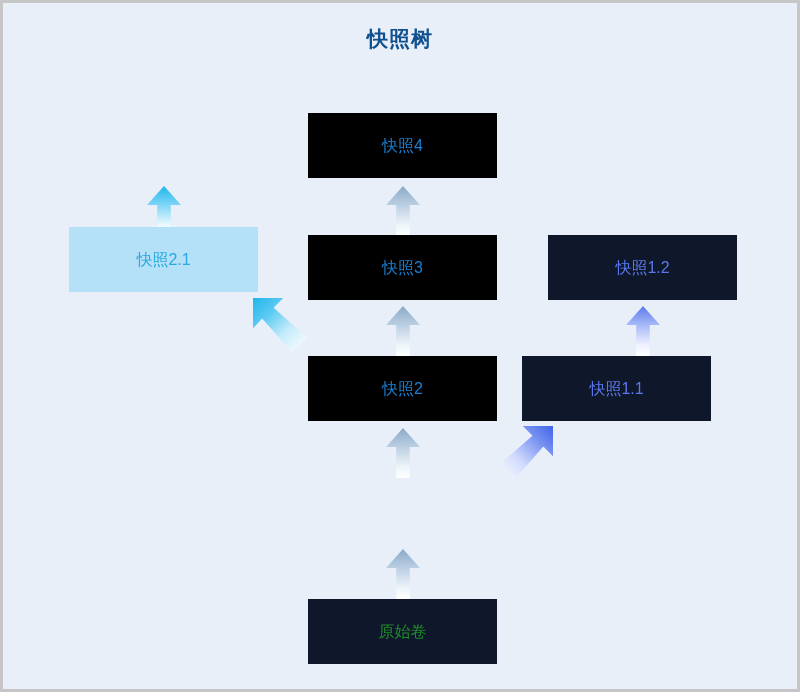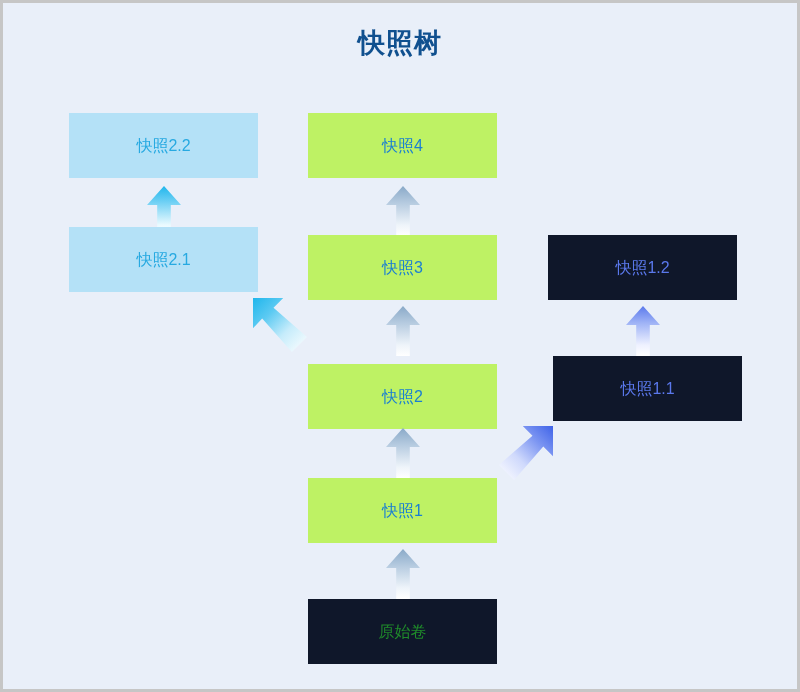--- a/index.html
+++ b/index.html
@@ -21,38 +21,38 @@
     height: 686px;
     background: #e9eff9;
     overflow: hidden;
   }
   #title {
     position: absolute;
     left: 0;
     top: 22px;
     width: 794px;
     text-align: center;
-    font-size: 27px;
+    font-size: 21px;
     font-weight: bold;
     color: #10508f;
     letter-spacing: 1px;
   }
   .node {
     position: absolute;
     width: 189px;
     height: 65px;
     display: flex;
     align-items: center;
     justify-content: center;
     font-size: 16px;
     line-height: 1;
     box-sizing: border-box;
   }
   .node.cyan    { background: #b4e1f7; color: #27a9e1; }
-  .node.steel   { background: #bef264; color: #1a7fd2; }
+  .node.steel   { background: #000000; color: #1a7fd2; }
   .node.lav     { background: #0f172a; color: #5a78ec; }
   .node.green   { background: #0f172a; color: #1f8a2a; }
 
   
   .arrow-v {
     position: absolute;
     width: 34px;
     height: 50px;
     clip-path: polygon(50% 0%, 100% 38%, 70% 38%, 70% 100%, 30% 100%, 30% 38%, 0% 38%);
   }
@@ -75,65 +75,59 @@
     clip-path: polygon(100% 0%, 100% 56%, 82% 38%, 28% 100%, 0% 72%, 62% 18%, 44% 0%);
   }
 </style>
 </head>
 <body>
 
 <div id="page">
 
   <div id="title">快照树</div>
 
-  <div class="node cyan" style="left:66px; top:110px;">
-    <span>快照2.2</span>
-  </div>
 
   <div class="arrow-v cyan" style="left:144px; top:183px;"></div>
 
   <div class="node cyan" style="left:66px; top:224px;">
     <span>快照2.1</span>
   </div>
 
   <div class="node steel" style="left:305px; top:110px;">
     <span>快照4</span>
   </div>
 
   <div class="arrow-v steel" style="left:383px; top:183px;"></div>
 
   <div class="node steel" style="left:305px; top:232px;justify-content:center;">
     <span>快照3</span>
   </div>
 
   <div class="arrow-v steel" style="left:383px; top:303px;"></div>
 
-  <div class="node steel" style="left:305px; top:353px;margin-top:8px;">
+  <div class="node steel" style="left:305px; top:353px;">
     <span>快照2</span>
   </div>
 
   <div class="arrow-v steel" style="left:383px; top:425px;"></div>
 
-  <div class="node steel" style="left:305px; top:475px;">
-    <span>快照1</span>
-  </div>
 
   <div class="arrow-v steel" style="left:383px; top:546px;"></div>
 
   <div class="node green" style="left:305px; top:596px;">
     <span>原始卷</span>
   </div>
 
   <div class="node lav" style="left:545px; top:232px;">
     <span>快照1.2</span>
   </div>
 
   <div class="arrow-v lav" style="left:623px; top:303px;"></div>
 
-  <div class="node lav" style="left:550px; top:353px;">
+  <div class="node lav" style="left:519px; top:353px;">
     <span>快照1.1</span>
   </div>
 
   <div class="arrow-d upleft" style="left:250px; top:295px;"></div>
 
   <div class="arrow-d upright" style="left:496px; top:423px;"></div>
 
 </div>
 
 </body></html>

